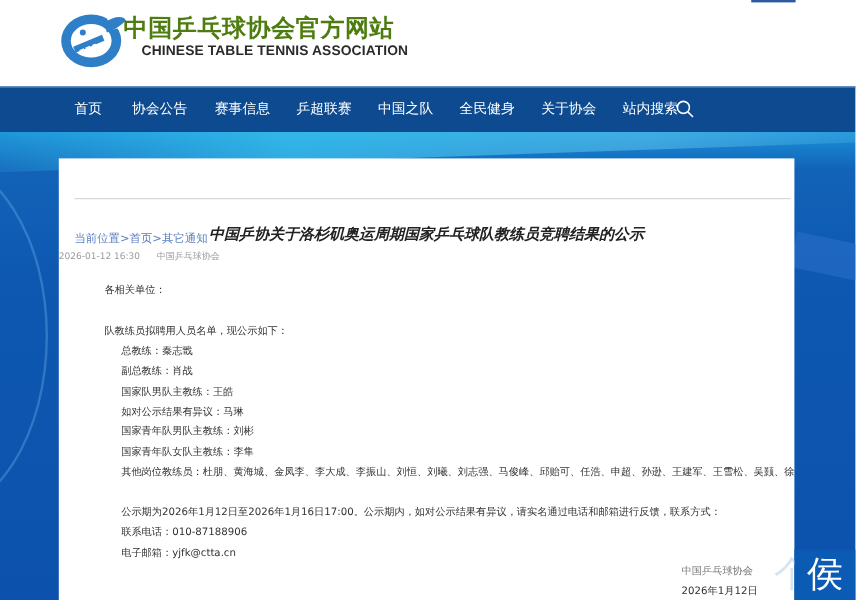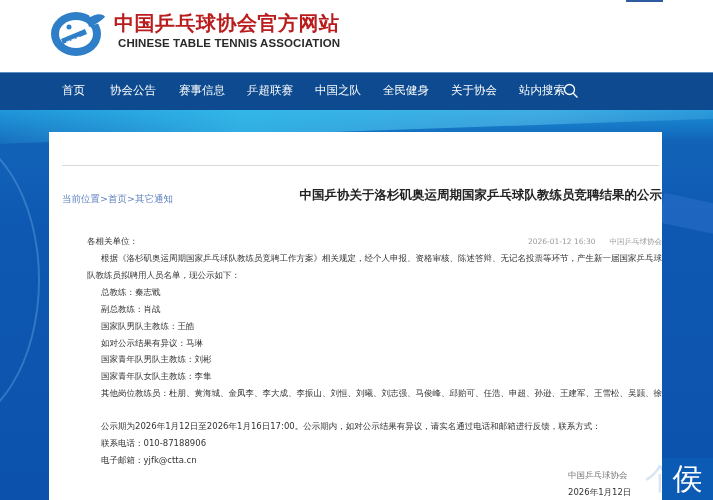--- a/index.html
+++ b/index.html
@@ -11,22 +11,22 @@
   }
   
   .header {
     position: absolute; left: 0; top: 0; width: 713px; height: 72px;
     background: #ffffff;
   }
   .logo-mark {
     position: absolute; left: 49px; top: 7px; width: 58px; height: 50px;
   }
   .logo-cn {
-    position: absolute; left: 114px; top: 10px;
-    font-size: 20px; font-weight: bold; color: #b91c1c; letter-spacing: 0.5px;
+    position: absolute; left: 103px; top: 10px;
+    font-size: 20px; font-weight: bold; color: #4d7c0f; letter-spacing: 0.5px;
     font-family: "DejaVu Sans", sans-serif; white-space: nowrap;
   }
   .logo-en {
     position: absolute; left: 118px; top: 37px;
     font-size: 11.5px; font-weight: bold; color: #2a2a2a;
     font-family: "Liberation Sans", sans-serif; white-space: nowrap; letter-spacing: 0.1px;
   }
   .top-badge {
     position: absolute; left: 626px; top: 0px; width: 37px; height: 2px; background: #2f5aa0;
   }
@@ -70,26 +70,26 @@
   .breadcrumb {
     position: absolute; left: 13px; top: 17px;
     font-size: 9.5px; color: #5b7fc0; white-space: nowrap; margin-top: 44px;
   }
   .breadcrumb span { cursor: pointer; }
   .breadcrumb .sep { color: #5b7fc0; cursor: default; }
   .bc-divider {
     position: absolute; left: 13px; top: 33px; width: 597px; height: 1px; background: #d8d8d8;
   }
   .article-title {
-    position: absolute; left: 0; top: 55px; width: 613px; text-align: right;
-    font-size: 12.5px; font-weight: bold; color: #222; white-space: nowrap;
+    position: absolute; left: 0; top: 55px; width: 613px; text-align: center;
+    font-size: 12.5px; font-weight: bold; color: #222; white-space: nowrap; font-style: italic;
   }
   .article-meta {
-    position: absolute; left: 0; top: 77px; width: 613px; text-align: right;
-    font-size: 7.5px; color: #9a9a9a; white-space: nowrap; margin-top: 28px;
+    position: absolute; left: 0; top: 77px; width: 613px; text-align: left;
+    font-size: 7.5px; color: #9a9a9a; white-space: nowrap;
   }
   .article-meta .gap { display: inline-block; width: 14px; }
   .body-text {
     position: absolute; left: 38px; font-size: 8.5px; color: #333; white-space: nowrap;
   }
   .indent { padding-left: 14px; }
   .sign {
     position: absolute; font-size: 8.5px; color: #333; white-space: nowrap;
   }
   .watermark {
@@ -150,21 +150,20 @@
     <span>当前位置</span><span class="sep">&gt;</span><span>首页</span><span class="sep">&gt;</span><span>其它通知</span>
   </div>
   <div class="bc-divider"></div>
 
   <div class="article-title">中国乒协关于洛杉矶奥运周期国家乒乓球队教练员竞聘结果的公示</div>
   <div class="article-meta">
     <span>2026-01-12 16:30</span><span class="gap"></span><span>中国乒乓球协会</span>
   </div>
 
   <div class="body-text" style="top:104px">各相关单位：</div>
-  <div class="body-text indent" style="top:121px">根据《洛杉矶奥运周期国家乒乓球队教练员竞聘工作方案》相关规定，经个人申报、资格审核、陈述答辩、无记名投票等环节，产生新一届国家乒乓球</div>
   <div class="body-text" style="top:138px">队教练员拟聘用人员名单，现公示如下：</div>
 
   <div class="body-text indent" style="top:155px"><span>总教练</span>：<span>秦志戬</span></div>
   <div class="body-text indent" style="top:172px"><span>副总教练</span>：<span>肖战</span></div>
   <div class="body-text indent" style="top:189px"><span>国家队男队主教练</span>：<span>王皓</span></div>
   <div class="body-text indent" style="top:206px"><span>如对公示结果有异议</span>：<span>马琳</span></div>
   <div class="body-text indent" style="top:222px"><span>国家青年队男队主教练</span>：<span>刘彬</span></div>
   <div class="body-text indent" style="top:239px"><span>国家青年队女队主教练</span>：<span>李隼</span></div>
 
   <div class="body-text indent" style="top:256px">其他岗位教练员：杜朋、黄海城、金凤李、李大成、李振山、刘恒、刘曦、刘志强、马俊峰、邱贻可、任浩、申超、孙逊、王建军、王雪松、吴颢、徐</div>

